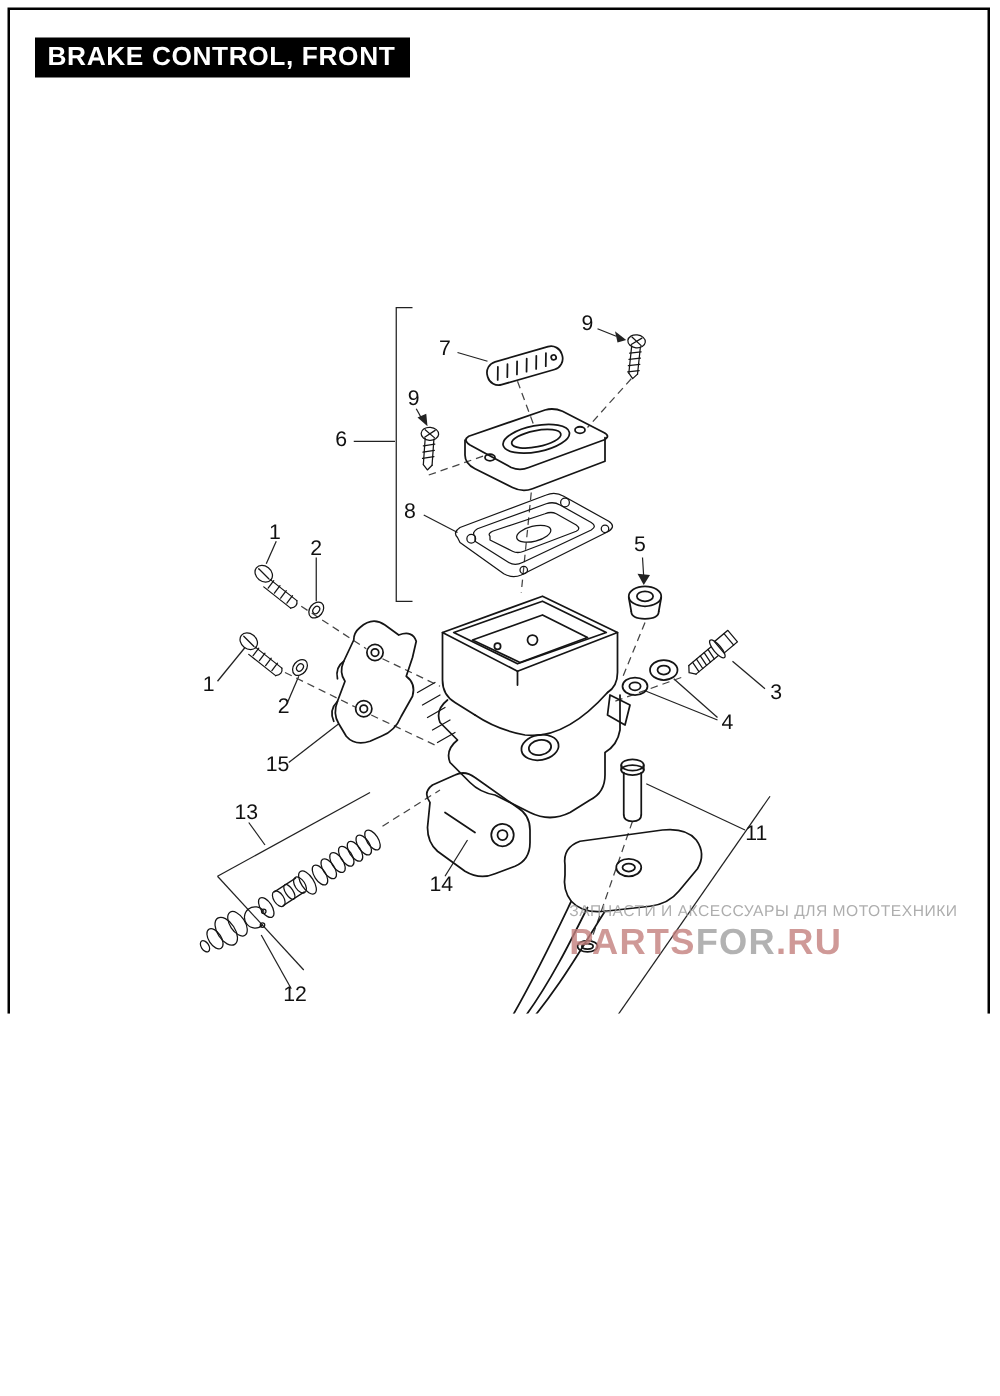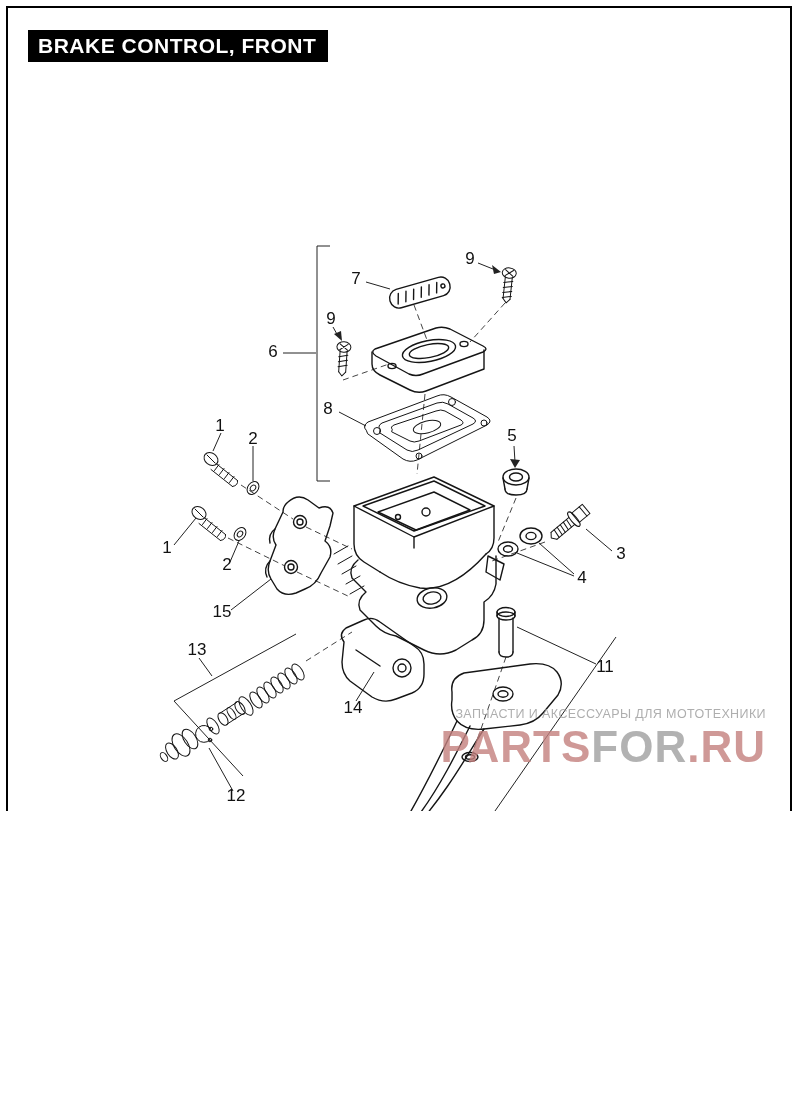--- a/index.html
+++ b/index.html
@@ -12,23 +12,23 @@
              padding:5px 12px 6px 10px;line-height:1;}
   .diagram-svg{position:absolute;left:0;top:0;}
   
   .p{stroke:#151515;stroke-width:1.4;fill:none;stroke-linecap:round;stroke-linejoin:round;}
   .pt{stroke:#151515;stroke-width:1;fill:none;stroke-linecap:round;stroke-linejoin:round;}
   .ld{stroke:#222;stroke-width:1;fill:none;}
   .dash{stroke:#444;stroke-width:1;fill:none;stroke-dasharray:6 4;}
   .arrow{fill:#222;stroke:none;}
   .lbl{font-family:"Liberation Sans","DejaVu Sans",sans-serif;font-size:17px;fill:#111;
        text-anchor:middle;}
-  .watermark{position:absolute;right:34px;bottom:42px;text-align:right;opacity:.8;}
+  .watermark{position:absolute;right:34px;bottom:42px;opacity:.8;}
   .wm-tagline{font-size:12.5px;color:#9a9a9a;letter-spacing:.4px;margin-bottom:4px;}
-  .wm-logo{font-size:44px;font-weight:bold;letter-spacing:1px;line-height:1;}
+  .wm-logo{font-size:29px;font-weight:bold;letter-spacing:1px;line-height:1;}
   .seg-red{color:#c4807e;}
   .seg-gray{color:#a0a0a0;}
 </style>
 </head>
 <body>
 
 <div class="page">
   <div class="frame"></div>
 
   <div class="title-box">

